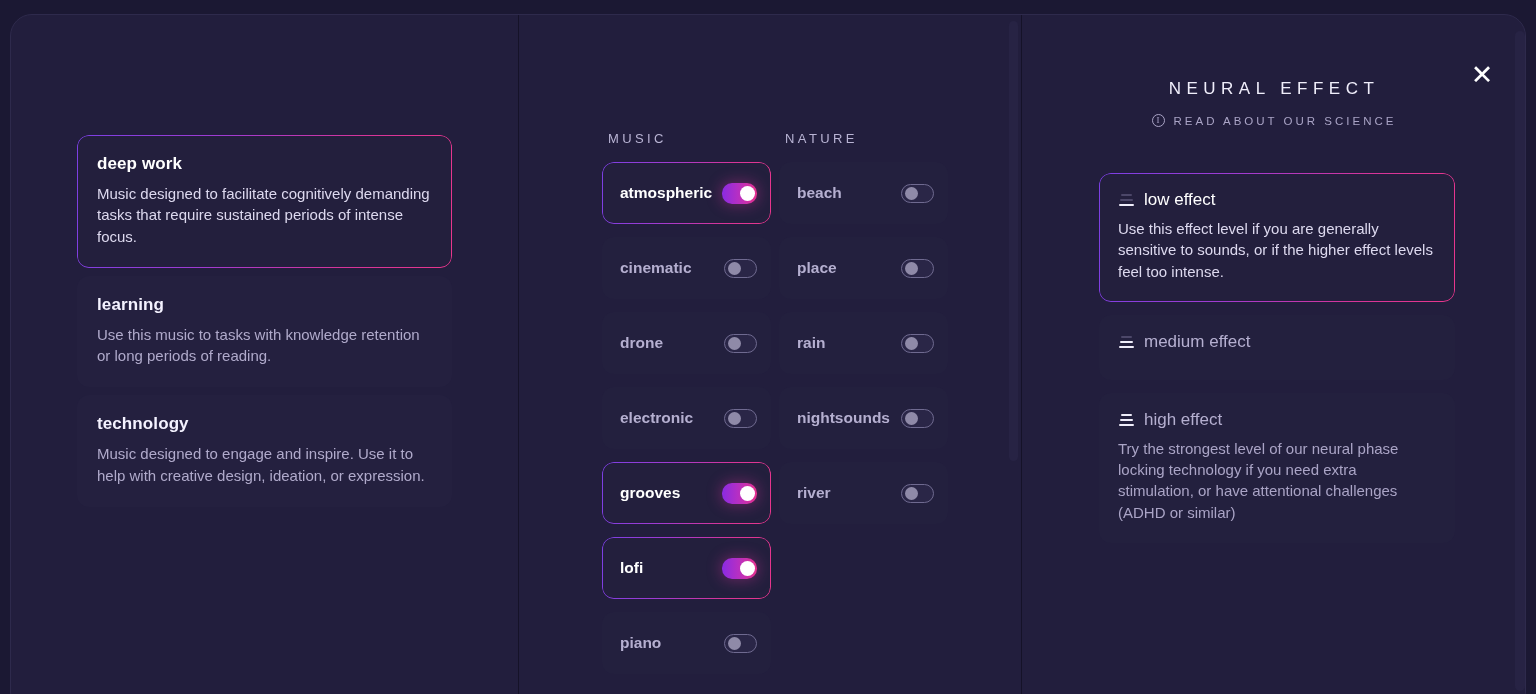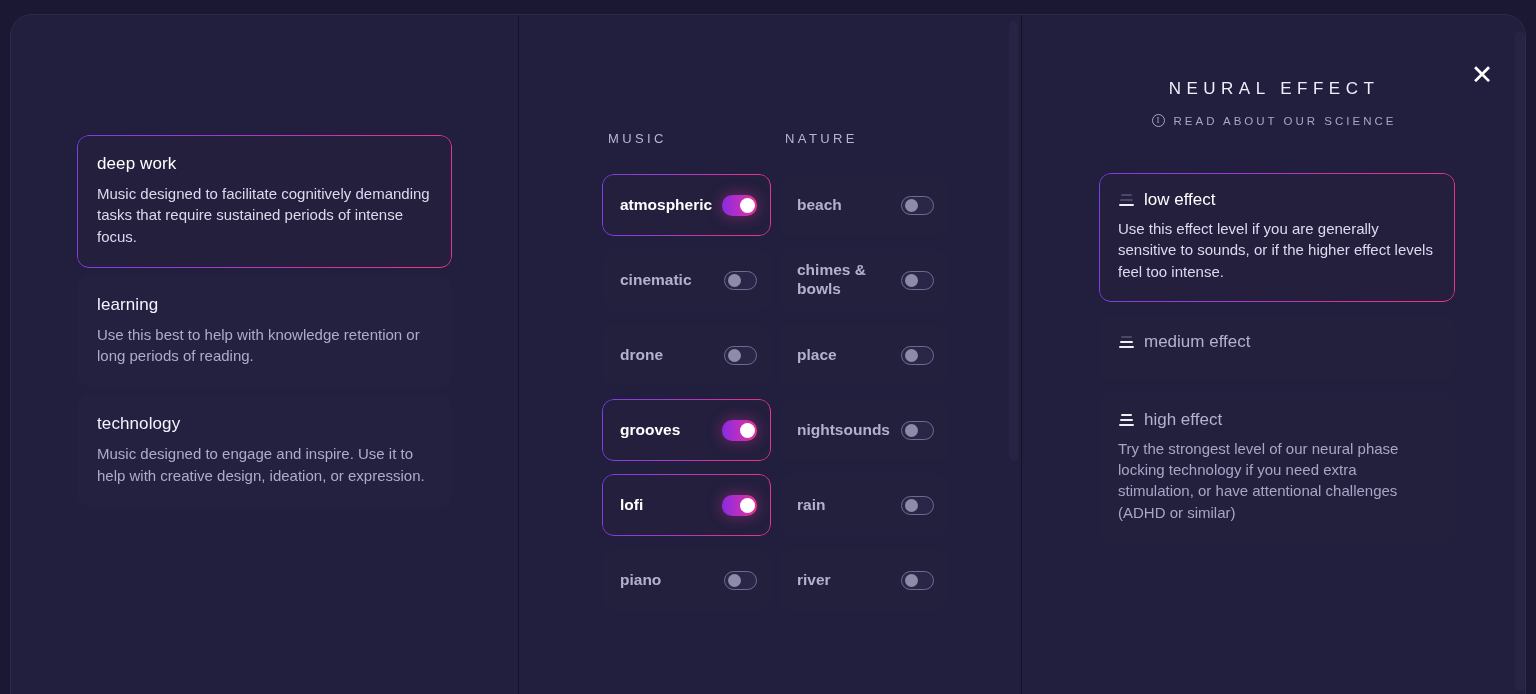--- a/index.html
+++ b/index.html
@@ -83,21 +83,21 @@
     padding: 1.4px;
     background: linear-gradient(100deg, #7b3fe4 0%, #a13bd1 38%, #d6349a 72%, #e8368c 100%);
     -webkit-mask: linear-gradient(#000 0 0) content-box, linear-gradient(#000 0 0);
     -webkit-mask-composite: xor;
     mask: linear-gradient(#000 0 0) content-box, linear-gradient(#000 0 0);
     mask-composite: exclude;
     pointer-events: none;
   }
   .activity-name {
     font-size: 17px;
-    font-weight: normal;
+    font-weight: bold;
     color: #f4f2ff;
     margin-bottom: 9px;
     letter-spacing: 0.1px;
   }
   .activity-card.selected .activity-name { color: #ffffff; }
   .activity-desc {
     font-size: 15px;
     line-height: 1.42;
     color: #b0aacb;
   }
@@ -111,21 +111,21 @@
     height: 700px;
     padding-top: 72px;
   }
   #genre-groups {
     margin-top: 44px;
     display: flex;
     padding-left: 84px;
     gap: 8px;
   }
   .genre-group { width: 169px; }
-  .genre-group .subcol-title { display: block; margin-bottom: 28px; padding-left: 6px; }
+  .genre-group .subcol-title { display: block; margin-bottom: 16px; padding-left: 6px; }
 
   .genre-card {
     position: relative;
     height: 62px;
     border-radius: 12px;
     margin-bottom: 13px;
     background: #26224166;
     display: flex;
     align-items: center;
     justify-content: space-between;
@@ -317,21 +317,21 @@
   <div class="col-divider" id="divider-2"></div>
 
   <div id="activity-col">
     <div id="activity-list">
         <div class="activity-card selected">
           <div class="activity-name">deep work</div>
           <div class="activity-desc">Music designed to facilitate cognitively demanding tasks that require sustained periods of intense focus.</div>
         </div>
         <div class="activity-card">
           <div class="activity-name">learning</div>
-          <div class="activity-desc">Use this best to help with knowledge retention or long periods of reading.</div>
+          <div class="activity-desc">Use this music to tasks with knowledge retention or long periods of reading.</div>
         </div>
         <div class="activity-card">
           <div class="activity-name">technology</div>
           <div class="activity-desc">Music designed to engage and inspire. Use it to help with creative design, ideation, or expression.</div>
         </div>
       </div>
   </div>
 
   <div id="genre-col">
     <div id="genre-groups">
@@ -348,20 +348,26 @@
             <div class="toggle">
               <span class="knob"></span>
             </div>
           </div>
           <div class="genre-card">
             <div class="genre-label">drone</div>
             <div class="toggle">
               <span class="knob"></span>
             </div>
           </div>
+          <div class="genre-card">
+            <div class="genre-label">electronic</div>
+            <div class="toggle">
+              <span class="knob"></span>
+            </div>
+          </div>
           <div class="genre-card selected">
             <div class="genre-label">grooves</div>
             <div class="toggle on">
               <span class="knob"></span>
             </div>
           </div>
           <div class="genre-card selected">
             <div class="genre-label">lofi</div>
             <div class="toggle on">
               <span class="knob"></span>
@@ -376,39 +382,33 @@
         </div>
         <div class="genre-group">
           <div class="subcol-title">NATURE</div>
           <div class="genre-card">
             <div class="genre-label">beach</div>
             <div class="toggle">
               <span class="knob"></span>
             </div>
           </div>
           <div class="genre-card">
-            <div class="genre-label">chimes &amp; bowls</div>
-            <div class="toggle">
-              <span class="knob"></span>
-            </div>
-          </div>
-          <div class="genre-card">
             <div class="genre-label">place</div>
             <div class="toggle">
               <span class="knob"></span>
             </div>
           </div>
           <div class="genre-card">
+            <div class="genre-label">rain</div>
+            <div class="toggle">
+              <span class="knob"></span>
+            </div>
+          </div>
+          <div class="genre-card">
             <div class="genre-label">nightsounds</div>
-            <div class="toggle">
-              <span class="knob"></span>
-            </div>
-          </div>
-          <div class="genre-card">
-            <div class="genre-label">rain</div>
             <div class="toggle">
               <span class="knob"></span>
             </div>
           </div>
           <div class="genre-card">
             <div class="genre-label">river</div>
             <div class="toggle">
               <span class="knob"></span>
             </div>
           </div>

